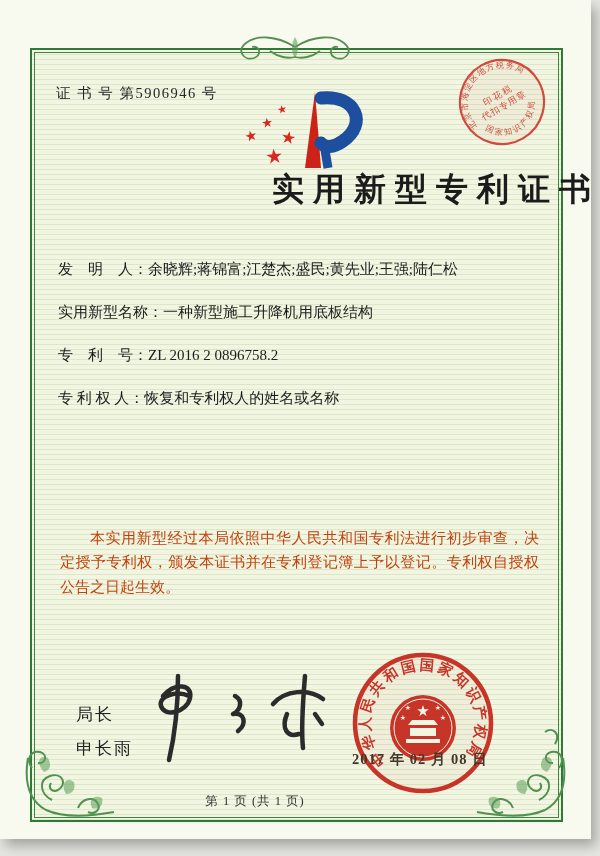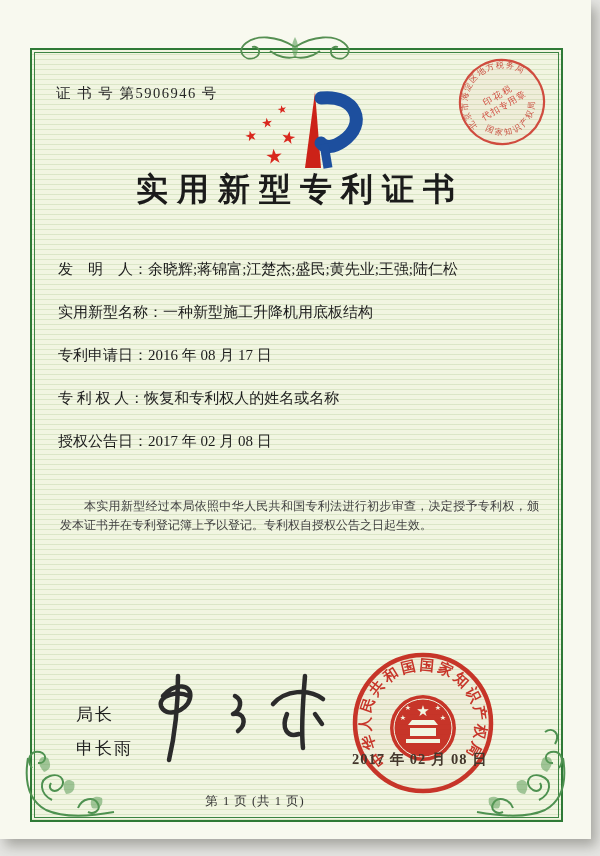--- a/index.html
+++ b/index.html
@@ -23,29 +23,29 @@
   .frame-inner{
     position:absolute;inset:2px;border:1px solid #3d8443;pointer-events:none;
   }
   .cert-no{
     position:absolute;left:56px;top:84px;
     font-size:14.5px;letter-spacing:1.5px;color:#262626;
   }
   .logo{position:absolute;left:228px;top:86px;}
   .tax-seal{position:absolute;left:452px;top:52px;opacity:.9;}
   .title{
-    position:absolute;left:0;top:168px;width:600px;text-align:center;
+    position:absolute;left:0;top:168px;width:600px;text-align:right;
     font-size:32px;font-weight:bold;color:#1b1b1b;letter-spacing:9px;
   }
   .fields{position:absolute;left:58px;top:258px;width:480px;}
   .field-row{margin-bottom:21px;font-size:15px;color:#1c1c1c;line-height:22px;}
   .field-label{white-space:pre;}
   .paras{
-    position:absolute;left:60px;top:497px;width:479px;
-    font-size:12px;line-height:1.62;color:#404040;text-align:justify;
+    position:absolute;left:60px;top:526px;width:479px;
+    font-size:15px;line-height:1.62;color:#c2410c;text-align:justify;
   }
   .paras p{margin:0;text-indent:2em;}
   .officer{position:absolute;left:76px;top:694px;font-size:17px;color:#222;line-height:1;}
   .officer div{margin-bottom:17px;letter-spacing:2px;margin-top:12px;}
   .signature{position:absolute;left:135px;top:666px;}
   .main-seal{position:absolute;left:350px;top:650px;opacity:.93;}
   .issue-date{
     position:absolute;left:352px;top:750px;z-index:5;
     font-size:14.5px;color:#43372c;font-weight:bold;letter-spacing:1px;
   }
@@ -140,27 +140,24 @@
   <div class="title">实用新型专利证书</div>
 
   <div class="fields">
     <div class="field-row">
       <span class="field-label">发　明　人：</span><span class="field-value">余晓辉;蒋锦富;江楚杰;盛民;黄先业;王强;陆仁松</span>
     </div>
     <div class="field-row">
       <span class="field-label">实用新型名称：</span><span class="field-value">一种新型施工升降机用底板结构</span>
     </div>
     <div class="field-row">
-      <span class="field-label">专利申请日：</span><span class="field-value">2016 年 08 月 17 日</span>
+      <span class="field-label">专　利　号：</span><span class="field-value">ZL 2016 2 0896758.2</span>
     </div>
     <div class="field-row">
       <span class="field-label">专 利 权 人：</span><span class="field-value">恢复和专利权人的姓名或名称</span>
-    </div>
-    <div class="field-row">
-      <span class="field-label">授权公告日：</span><span class="field-value">2017 年 02 月 08 日</span>
     </div>
   </div>
 
   <div class="paras">
     <p>本实用新型经过本局依照中华人民共和国专利法进行初步审查，决定授予专利权，颁发本证书并在专利登记簿上予以登记。专利权自授权公告之日起生效。</p>
   </div>
 
   <div class="officer">
     <div>局长</div>
     <div>申长雨</div>

